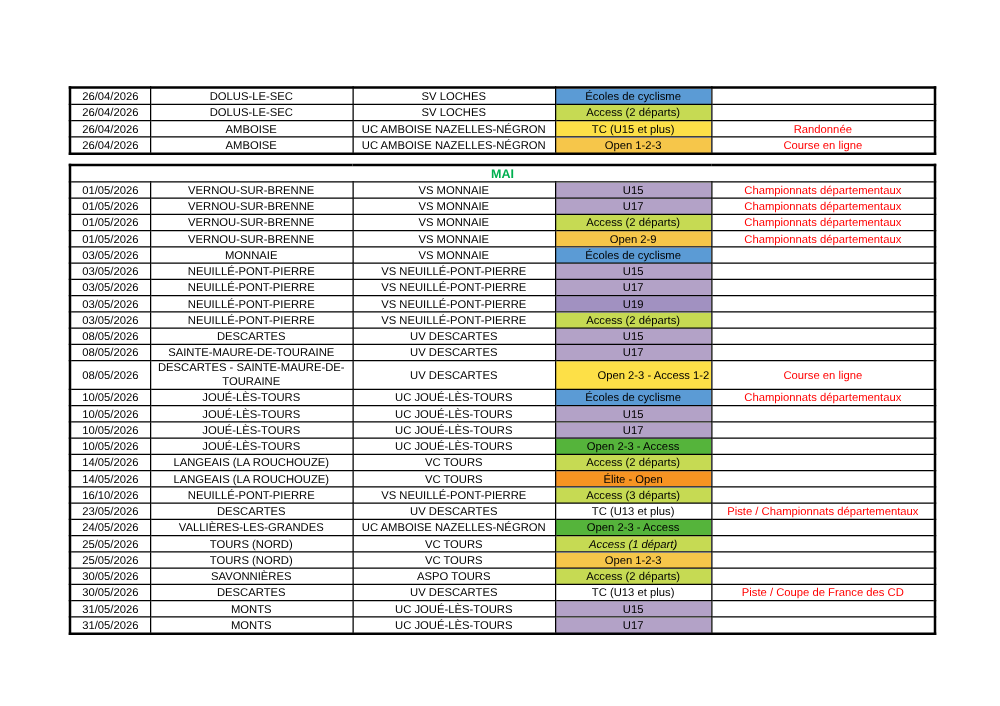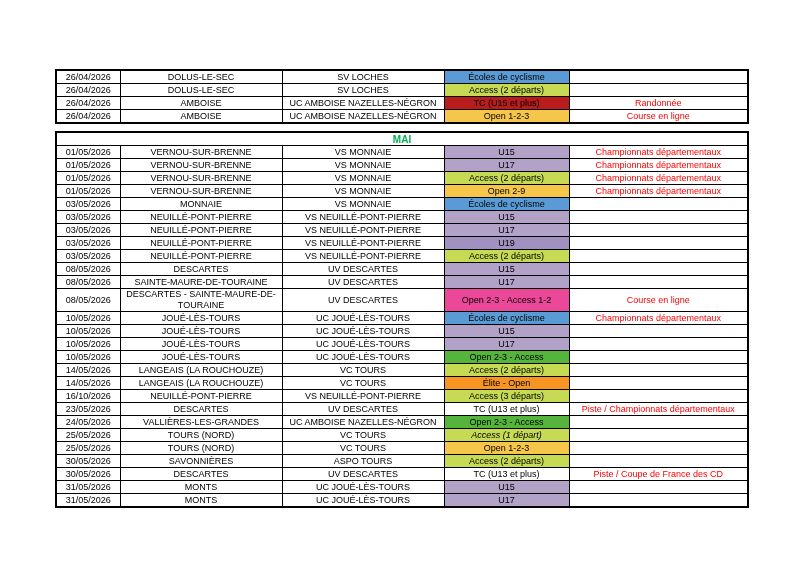--- a/index.html
+++ b/index.html
@@ -60,21 +60,21 @@
           <td class="date-cell">26/04/2026</td>
           <td class="loc-cell">DOLUS-LE-SEC</td>
           <td class="club-cell">SV LOCHES</td>
           <td class="cat-cell" style="background: rgb(198, 218, 83);">Access (2 départs)</td>
           <td class="note-cell" style="color: rgb(255, 0, 0);"></td>
         </tr>
         <tr>
           <td class="date-cell">26/04/2026</td>
           <td class="loc-cell">AMBOISE</td>
           <td class="club-cell">UC AMBOISE NAZELLES-NÉGRON</td>
-          <td class="cat-cell" style="background: #b91c1c; margin-top: 31px;">TC (U15 et plus)</td>
+          <td class="cat-cell" style="background: #fde047; margin-top: 31px;">TC (U15 et plus)</td>
           <td class="note-cell" style="color: rgb(255, 0, 0); margin-left: 17px;">Randonnée</td>
         </tr>
         <tr>
           <td class="date-cell">26/04/2026</td>
           <td class="loc-cell">AMBOISE</td>
           <td class="club-cell">UC AMBOISE NAZELLES-NÉGRON</td>
           <td class="cat-cell" style="background: rgb(246, 198, 74);">Open 1-2-3</td>
           <td class="note-cell" style="color: rgb(255, 0, 0);">Course en ligne</td>
         </tr>
       </tbody>
@@ -168,21 +168,21 @@
           <td class="date-cell">08/05/2026</td>
           <td class="loc-cell">SAINTE-MAURE-DE-TOURAINE</td>
           <td class="club-cell">UV DESCARTES</td>
           <td class="cat-cell" style="background: rgb(179, 162, 199);">U17</td>
           <td class="note-cell" style="color: rgb(255, 0, 0);"></td>
         </tr>
         <tr>
           <td class="date-cell">08/05/2026</td>
           <td class="loc-cell">DESCARTES - SAINTE-MAURE-DE-TOURAINE</td>
           <td class="club-cell">UV DESCARTES</td>
-          <td class="cat-cell" style="background: #ec4899;">Open 2-3 - Access 1-2</td>
+          <td class="cat-cell" style="background: #fde047; text-align: right;">Open 2-3 - Access 1-2</td>
           <td class="note-cell" style="color: rgb(255, 0, 0);">Course en ligne</td>
         </tr>
         <tr>
           <td class="date-cell">10/05/2026</td>
           <td class="loc-cell">JOUÉ-LÈS-TOURS</td>
           <td class="club-cell">UC JOUÉ-LÈS-TOURS</td>
           <td class="cat-cell" style="background: rgb(91, 155, 213);">Écoles de cyclisme</td>
           <td class="note-cell" style="color: rgb(255, 0, 0);">Championnats départementaux</td>
         </tr>
         <tr>

